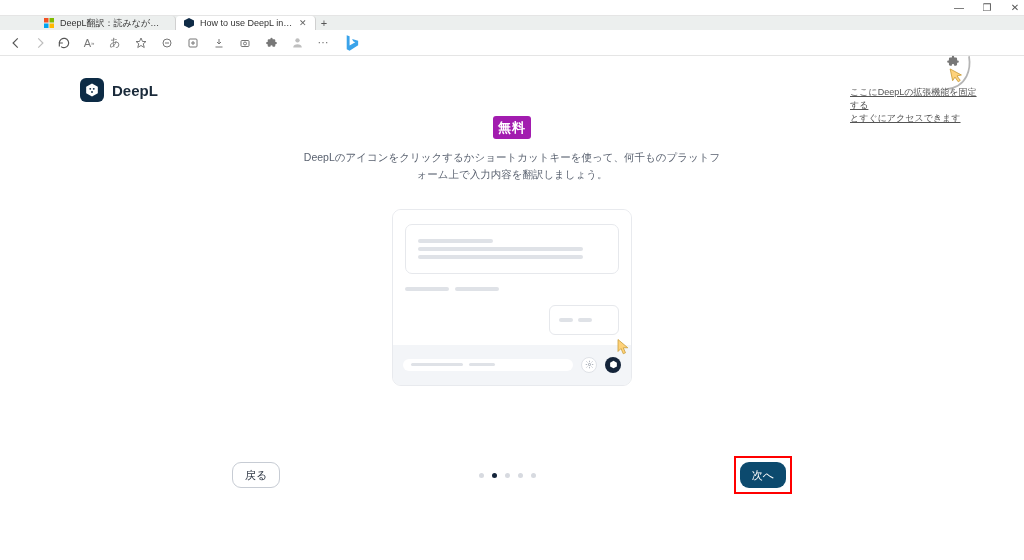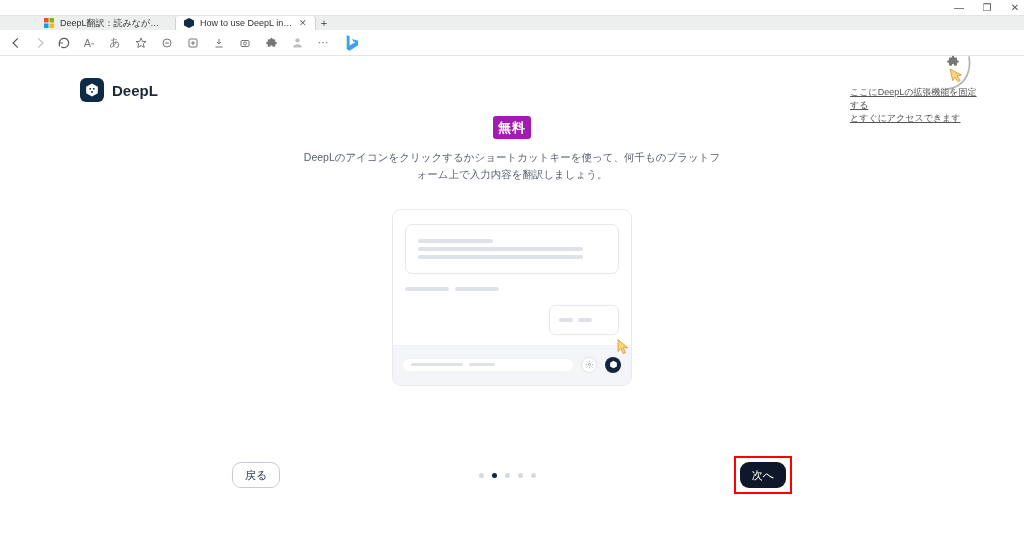--- a/index.html
+++ b/index.html
@@ -64,21 +64,21 @@
     .pill .bar { width:52px; height:3px;}
     .circ { width:16px; height:16px; border-radius:50%; display:flex; align-items:center; justify-content:center;}
     .circ.light { background:#fff; border:1px solid #dfe2e7;}
     .circ.dark { background:#14243a;}
     .circ svg { width:9px; height:9px;}
     .cursor2 { position:absolute; left:calc(50% + 104px); top:282px;}
 
     .bottom { position:absolute; left:50%; bottom:66px; transform:translateX(-50%); width:560px; display:flex; align-items:center; justify-content:space-between;}
     .btn { height:26px; padding:8px 12px; border-radius:9px; font-size:11px; display:flex; align-items:center; justify-content:center; cursor:pointer;}
     .btn-back { border:1px solid #c7ccd4; background:#fff; color:#2b3442;}
-    .btn-next { background:#0f172a; color:#fff; min-width:44px;}
+    .btn-next { background:#0c4a6e; color:#fff; min-width:44px;}
     .next-wrap { border:2px solid #ff0000; padding:4px;}
     .dots { display:flex; gap:8px;}
     .dot { width:5px; height:5px; border-radius:50%; background:#d7dae0;}
     .dot.active { background:#14243a;}
 
     .cursor-svg { width:16px; height:18px;}
   </style>
 </head>
 <body>
 

